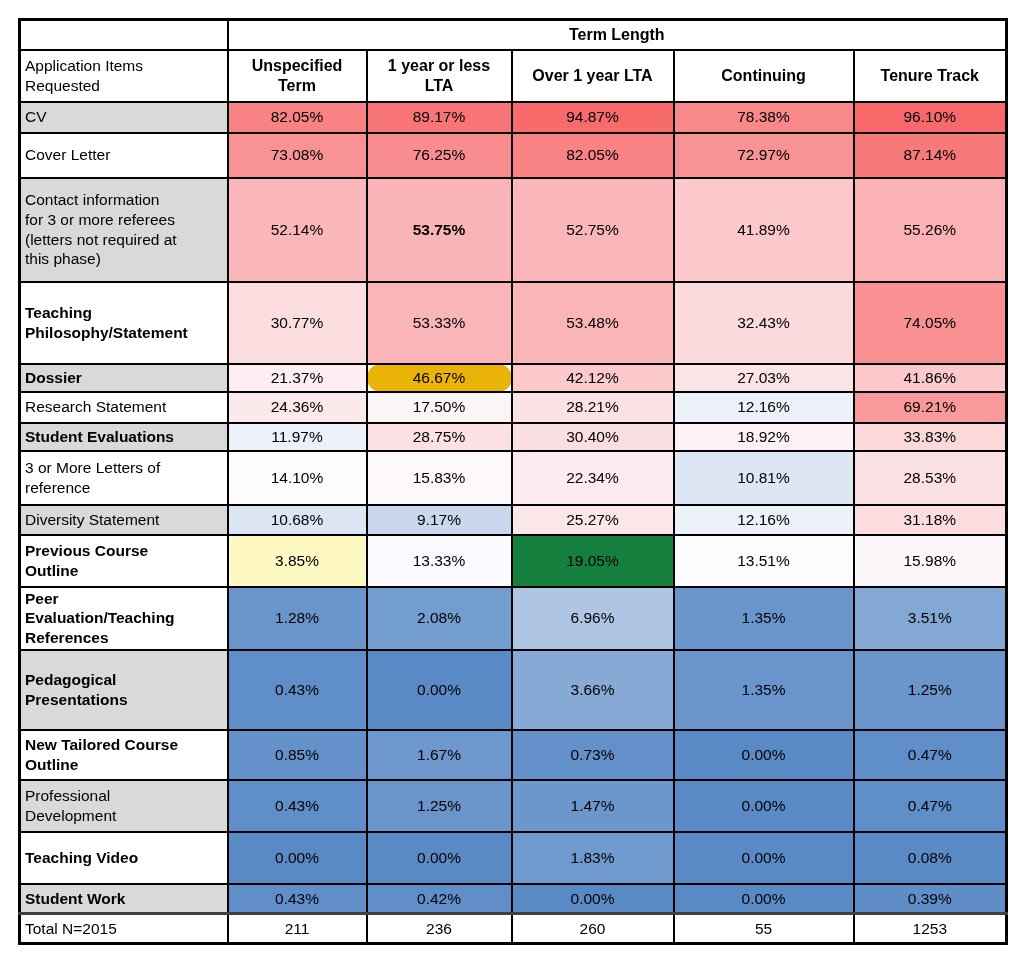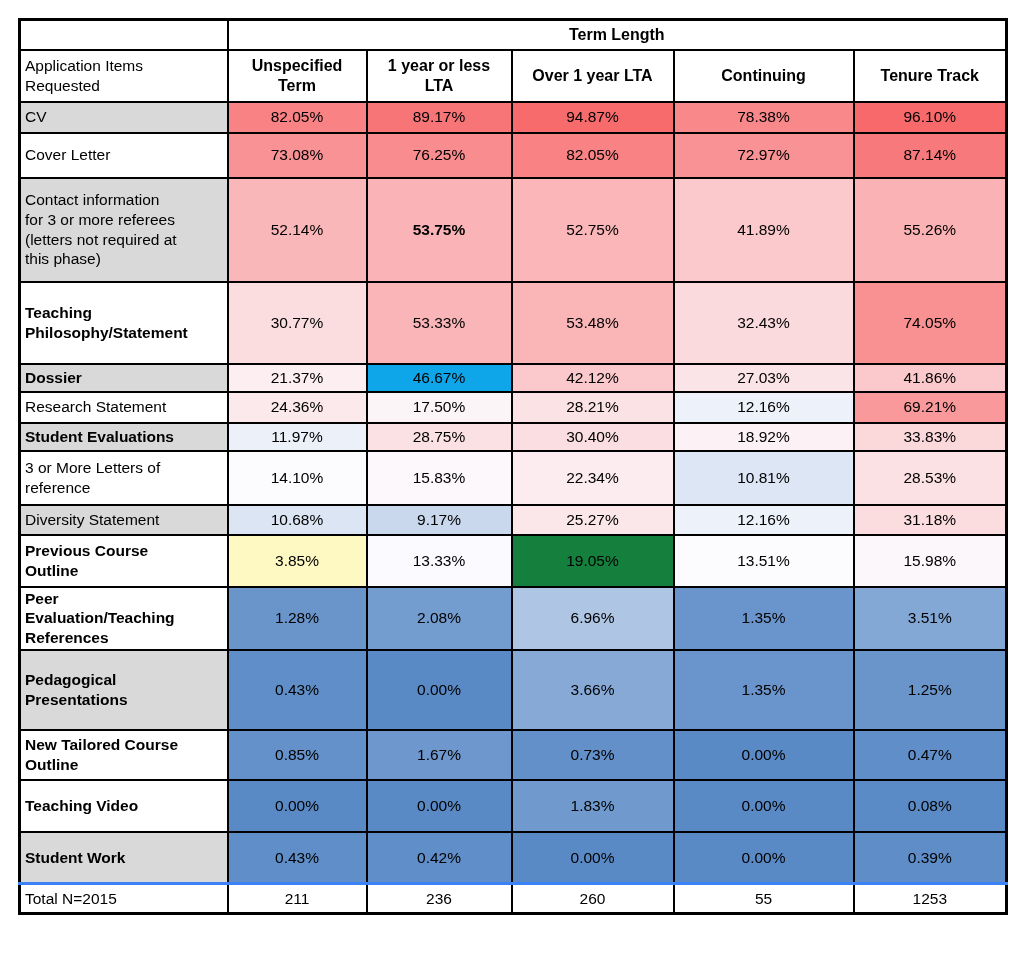--- a/index.html
+++ b/index.html
@@ -44,21 +44,21 @@
   .label {
     text-align: left;
     padding: 1px 4px;
     white-space: pre-line;
     line-height: 1.28;
     background: #fff;
   }
   .label.gray { background: #D9D9D9; }
   .label.bold { font-weight: bold; }
   .val { text-align: center; }
-  .total-row td { border-top: 3px solid #3b82f6; background: #fff; }
+  .total-row td { border-top: 3px solid #404040; background: #fff; }
 
   thead tr:nth-child(1) { height: 30px; }
   thead tr:nth-child(2) { height: 52px; }
   tbody tr:nth-child(1)  { height: 31px; }
   tbody tr:nth-child(2)  { height: 45px; }
   tbody tr:nth-child(3)  { height: 104px; }
   tbody tr:nth-child(4)  { height: 82px; }
   tbody tr:nth-child(5)  { height: 28px; }
   tbody tr:nth-child(6)  { height: 31px; }
   tbody tr:nth-child(7)  { height: 28px; }
@@ -136,21 +136,21 @@
 Philosophy/Statement</td>
         <td class="val" style="background: rgb(251, 221, 224);">30.77%</td>
         <td class="val" style="background: rgb(250, 181, 184);">53.33%</td>
         <td class="val" style="background: rgb(250, 181, 183);">53.48%</td>
         <td class="val" style="background: rgb(251, 218, 221);">32.43%</td>
         <td class="val" style="background: rgb(249, 144, 146);">74.05%</td>
       </tr>
       <tr>
         <td class="label bold gray">Dossier</td>
         <td class="val" style="background: rgb(252, 238, 241);">21.37%</td>
-        <td class="val" style="background: #0ea5e9;">46.67%</td>
+        <td class="val" style="background: #eab308; border-radius: 14px;">46.67%</td>
         <td class="val" style="background: rgb(251, 201, 204);">42.12%</td>
         <td class="val" style="background: rgb(251, 228, 231);">27.03%</td>
         <td class="val" style="background: rgb(251, 201, 204);">41.86%</td>
       </tr>
       <tr>
         <td class="label">Research Statement</td>
         <td class="val" style="background: rgb(251, 233, 235);">24.36%</td>
         <td class="val" style="background: rgb(252, 245, 248);">17.50%</td>
         <td class="val" style="background: rgb(251, 226, 228);">28.21%</td>
         <td class="val" style="background: rgb(237, 241, 250);">12.16%</td>
@@ -212,20 +212,29 @@
       <tr>
         <td class="label bold">New Tailored Course
 Outline</td>
         <td class="val" style="background: rgb(100, 145, 202);">0.85%</td>
         <td class="val" style="background: rgb(110, 152, 205);">1.67%</td>
         <td class="val" style="background: rgb(99, 144, 201);">0.73%</td>
         <td class="val" style="background: rgb(90, 138, 198);">0.00%</td>
         <td class="val" style="background: rgb(96, 142, 200);">0.47%</td>
       </tr>
       <tr>
+        <td class="label gray">Professional
+Development</td>
+        <td class="val" style="background: rgb(95, 142, 200);">0.43%</td>
+        <td class="val" style="background: rgb(105, 149, 203);">1.25%</td>
+        <td class="val" style="background: rgb(108, 151, 204);">1.47%</td>
+        <td class="val" style="background: rgb(90, 138, 198);">0.00%</td>
+        <td class="val" style="background: rgb(96, 142, 200);">0.47%</td>
+      </tr>
+      <tr>
         <td class="label bold">Teaching Video</td>
         <td class="val" style="background: rgb(90, 138, 198);">0.00%</td>
         <td class="val" style="background: rgb(90, 138, 198);">0.00%</td>
         <td class="val" style="background: rgb(112, 154, 206);">1.83%</td>
         <td class="val" style="background: rgb(90, 138, 198);">0.00%</td>
         <td class="val" style="background: rgb(91, 139, 198);">0.08%</td>
       </tr>
       <tr>
         <td class="label bold gray">Student Work</td>
         <td class="val" style="background: rgb(95, 142, 200);">0.43%</td>

